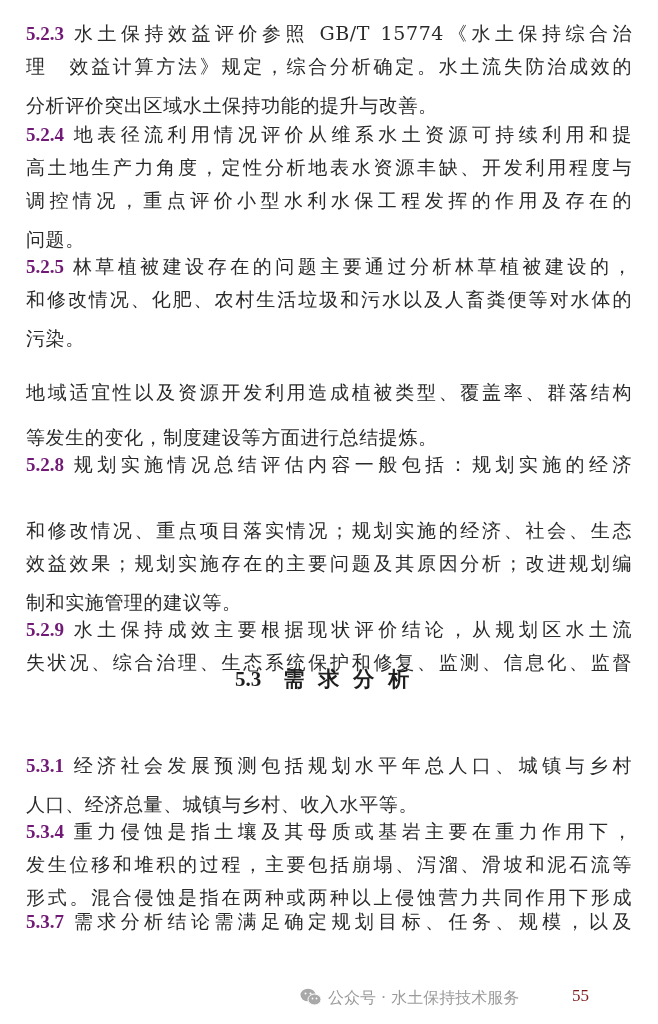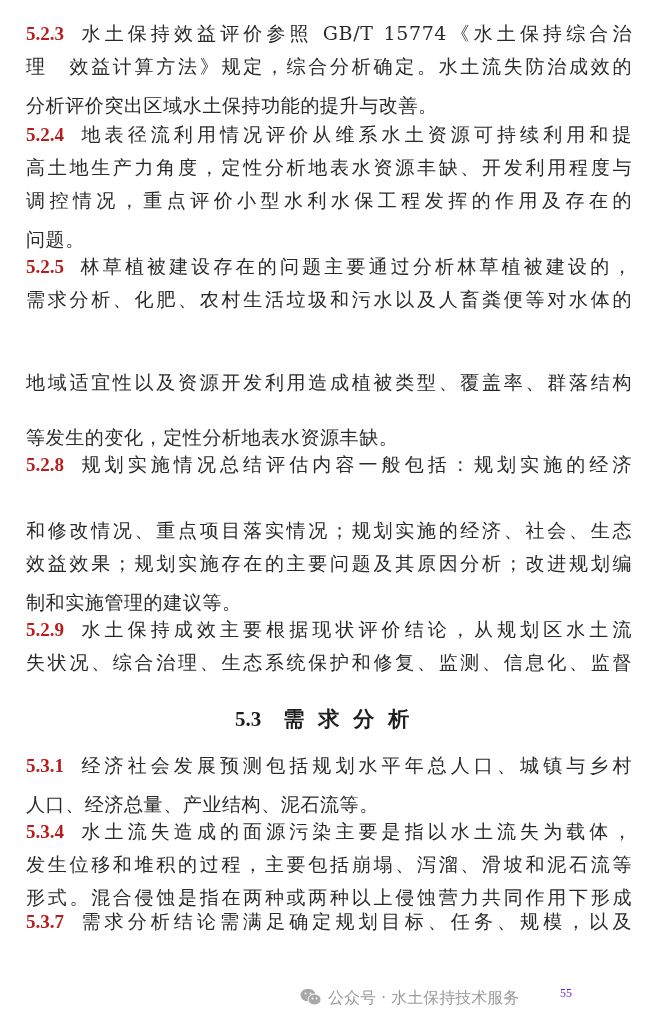--- a/index.html
+++ b/index.html
@@ -21,28 +21,28 @@
     white-space: nowrap;
     letter-spacing: 0.6px;
     text-align: justify;
     text-align-last: justify;
   }
   .line.last { text-align-last: left; margin-top: 6px; }
   .num {
     font-family: "Liberation Serif", "DejaVu Serif", serif;
     font-weight: bold;
     font-size: 19px;
-    color: #b91c1c;
-    margin-right: 14px;
+    color: #701a75;
+    margin-right: 6px;
     letter-spacing: 0;
   }
   .section-title {
     position: absolute;
     left: 0; width: 658px;
-    top: 702px; height: 34px; line-height: 34px;
+    top: 662px; height: 34px; line-height: 34px;
     text-align: center;
     font-size: 21px;
     font-weight: bold;
     color: #1e1e1e;
   }
   .section-title .sec-num {
     font-family: "Liberation Serif", serif;
     margin-right: 22px;
   }
   .section-title .sec-text { letter-spacing: 14px; }
@@ -51,60 +51,61 @@
     left: 300px; top: 985px;
     height: 26px; line-height: 26px;
     font-family: "DejaVu Sans", "Liberation Sans", sans-serif;
     font-size: 16px;
     color: #9a9a9a;
     white-space: nowrap;
   }
   .wechat-icon { display: inline-block; width: 22px; height: 18px; vertical-align: -3px; margin-right: 6px; }
   .page-number {
     position: absolute;
-    left: 560px; top: 986px;
+    left: 572px; top: 986px;
     font-family: "Liberation Serif", serif;
-    font-size: 12px;
-    color: #6d28d9;
+    font-size: 17px;
+    color: #7f1d1d;
   }
 </style>
 </head>
 <body>
 
 <div class="page">
 
   <div class="line" style="top:18px"><span class="num">5.2.3</span><span>水土保持效益评价参照 GB/T 15774《水土保持综合治</span></div>
   <div class="line" style="top:51px">理　效益计算方法》规定，综合分析确定。水土流失防治成效的</div>
   <div class="line last" style="top:84px">分析评价突出区域水土保持功能的提升与改善。</div>
 
   <div class="line" style="top:119px"><span class="num">5.2.4</span><span>地表径流利用情况评价从维系水土资源可持续利用和提</span></div>
   <div class="line" style="top:152px">高土地生产力角度，定性分析地表水资源丰缺、开发利用程度与</div>
   <div class="line" style="top:185px">调控情况，重点评价小型水利水保工程发挥的作用及存在的</div>
   <div class="line last" style="top:218px">问题。</div>
 
   <div class="line" style="top:251px"><span class="num">5.2.5</span><span>林草植被建设存在的问题主要通过分析林草植被建设的，</span></div>
-  <div class="line" style="top:284px">需求分析、化肥、农村生活垃圾和污水以及人畜粪便等对水体的</div>
+  <div class="line" style="top:284px">和修改情况、化肥、农村生活垃圾和污水以及人畜粪便等对水体的</div>
+  <div class="line last" style="top:317px">污染。</div>
 
-  <div class="line" style="top:367px">地域适宜性以及资源开发利用造成植被类型、覆盖率、群落结构</div>
-  <div class="line last" style="top:416px">等发生的变化，定性分析地表水资源丰缺。</div>
+  <div class="line" style="top:377px">地域适宜性以及资源开发利用造成植被类型、覆盖率、群落结构</div>
+  <div class="line last" style="top:416px">等发生的变化，制度建设等方面进行总结提炼。</div>
 
   <div class="line" style="top:449px"><span class="num">5.2.8</span><span>规划实施情况总结评估内容一般包括：规划实施的经济</span></div>
   <div class="line" style="top:515px">和修改情况、重点项目落实情况；规划实施的经济、社会、生态</div>
   <div class="line" style="top:548px">效益效果；规划实施存在的主要问题及其原因分析；改进规划编</div>
   <div class="line last" style="top:581px">制和实施管理的建议等。</div>
 
   <div class="line" style="top:614px"><span class="num">5.2.9</span><span>水土保持成效主要根据现状评价结论，从规划区水土流</span></div>
   <div class="line" style="top:647px">失状况、综合治理、生态系统保护和修复、监测、信息化、监督</div>
 
   <div class="section-title"><span class="sec-num">5.3</span><span class="sec-text">需求分析</span></div>
 
   <div class="line" style="top:750px"><span class="num">5.3.1</span><span>经济社会发展预测包括规划水平年总人口、城镇与乡村</span></div>
-  <div class="line last" style="top:783px">人口、经济总量、产业结构、泥石流等。</div>
+  <div class="line last" style="top:783px">人口、经济总量、城镇与乡村、收入水平等。</div>
 
-  <div class="line" style="top:816px"><span class="num">5.3.4</span><span>水土流失造成的面源污染主要是指以水土流失为载体，</span></div>
+  <div class="line" style="top:816px"><span class="num">5.3.4</span><span>重力侵蚀是指土壤及其母质或基岩主要在重力作用下，</span></div>
   <div class="line" style="top:849px">发生位移和堆积的过程，主要包括崩塌、泻溜、滑坡和泥石流等</div>
   <div class="line" style="top:882px">形式。混合侵蚀是指在两种或两种以上侵蚀营力共同作用下形成</div>
 
   <div class="line" style="top:906px"><span class="num">5.3.7</span><span>需求分析结论需满足确定规划目标、任务、规模，以及</span></div>
 
   <div class="page-number">55</div>
 
   <div class="watermark">
     <span class="wechat-icon">
       <svg width="22" height="18" viewBox="0 0 22 18">

